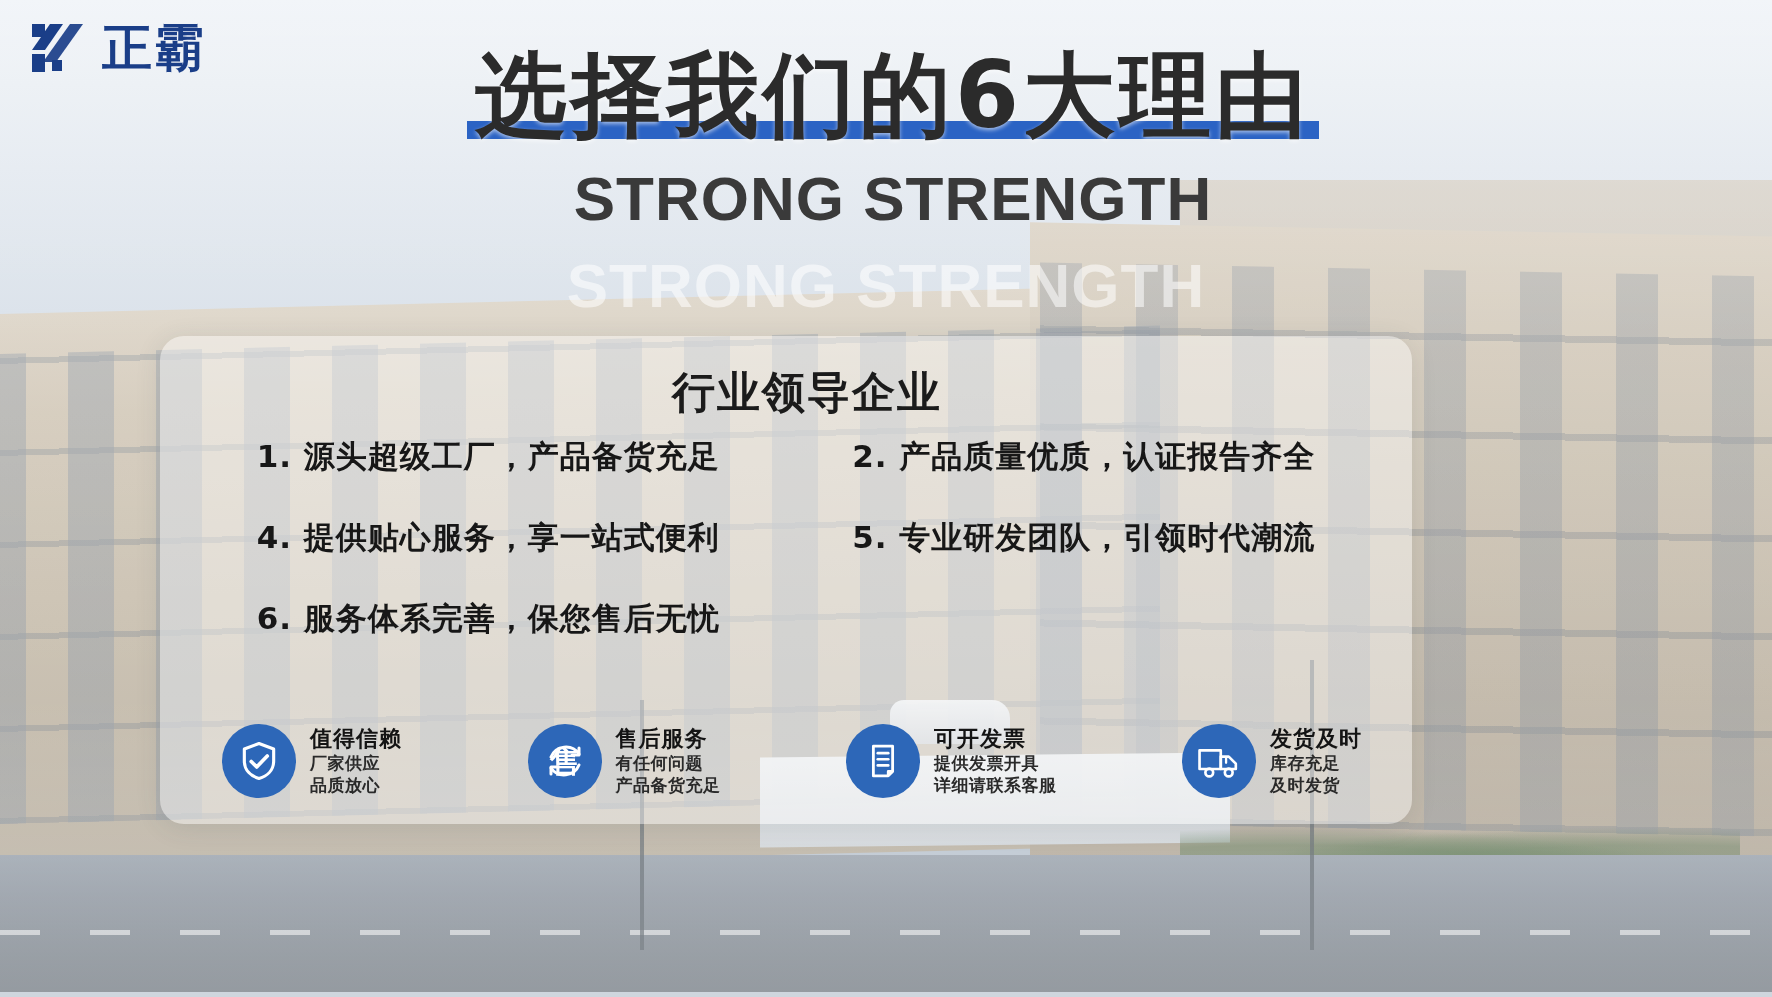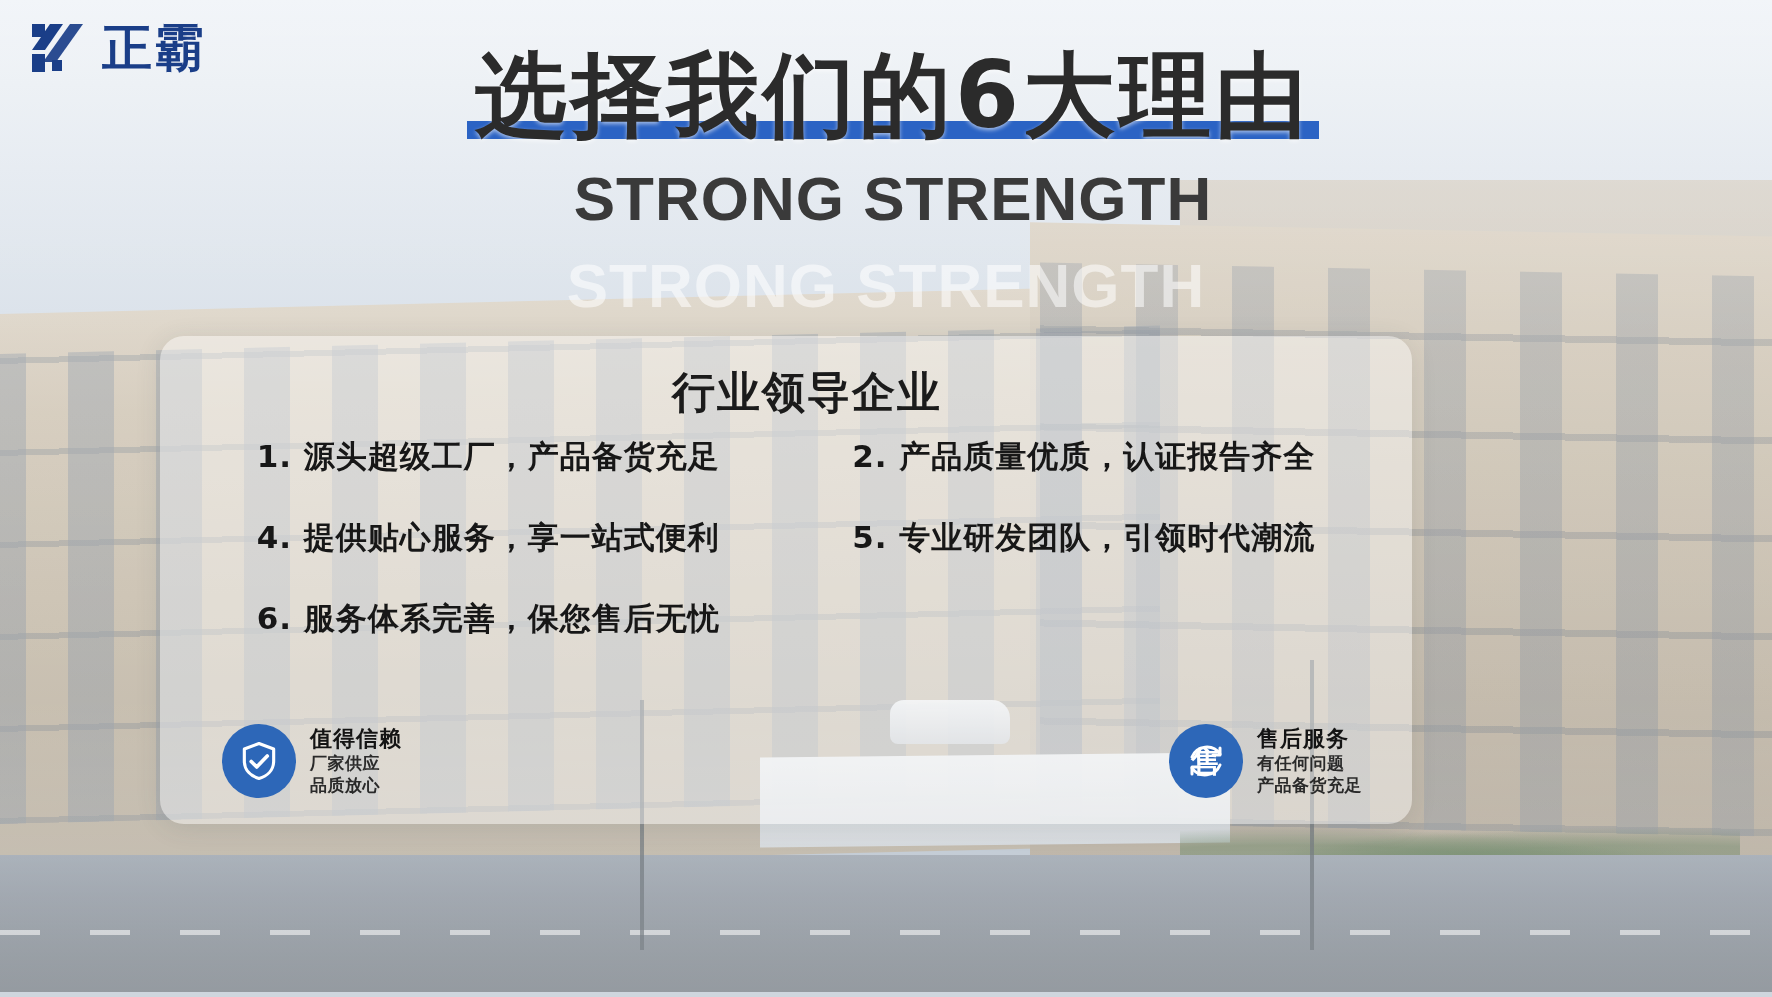--- a/index.html
+++ b/index.html
@@ -179,17 +179,49 @@
             <text class="ch" x="24" y="24" text-anchor="middle" dominant-baseline="central" fill="#fff" font-size="20" font-weight="700" font-family="DejaVu Sans, Liberation Sans, sans-serif">售</text>
           </svg>
         </span>
         <span class="badge-txt">
           <span class="badge-h">售后服务</span>
           <div class="badge-l">有任何问题</div>
           <div class="badge-l">产品备货充足</div>
         </span>
       </div>
 
-
+      <div class="badge">
+        <span class="badge-ic">
+          <svg viewBox="0 0 48 48" width="42" height="42" aria-hidden="true">
+            <path d="M13 7h22v29l-5 5H13z" fill="none" stroke="#fff" stroke-width="3.2" stroke-linejoin="round"></path>
+            <path d="M30 41v-5h5" fill="none" stroke="#fff" stroke-width="3.2" stroke-linejoin="round"></path>
+            <line x1="18" y1="15" x2="30" y2="15" stroke="#fff" stroke-width="3" stroke-linecap="round"></line>
+            <line x1="18" y1="22" x2="30" y2="22" stroke="#fff" stroke-width="3" stroke-linecap="round"></line>
+            <line x1="18" y1="29" x2="30" y2="29" stroke="#fff" stroke-width="3" stroke-linecap="round"></line>
+          </svg>
+        </span>
+        <span class="badge-txt">
+          <span class="badge-h">可开发票</span>
+          <div class="badge-l">提供发票开具</div>
+          <div class="badge-l">详细请联系客服</div>
+        </span>
+      </div>
+
+      <div class="badge">
+        <span class="badge-ic">
+          <svg viewBox="0 0 52 44" width="46" height="40" aria-hidden="true">
+            <rect x="4" y="10" width="24" height="21" fill="none" stroke="#fff" stroke-width="3" stroke-linejoin="round"></rect>
+            <path d="M28 17h9l8 8v6H28z" fill="none" stroke="#fff" stroke-width="3" stroke-linejoin="round"></path>
+            <circle cx="15" cy="35" r="4.4" fill="none" stroke="#fff" stroke-width="3"></circle>
+            <circle cx="37" cy="35" r="4.4" fill="none" stroke="#fff" stroke-width="3"></circle>
+            <line x1="34" y1="18" x2="34" y2="24" stroke="#fff" stroke-width="2.6" stroke-linecap="round"></line>
+          </svg>
+        </span>
+        <span class="badge-txt">
+          <span class="badge-h">发货及时</span>
+          <div class="badge-l">库存充足</div>
+          <div class="badge-l">及时发货</div>
+        </span>
+      </div>
 
     </div>
   </div>
 </div>
 
 </body></html>

